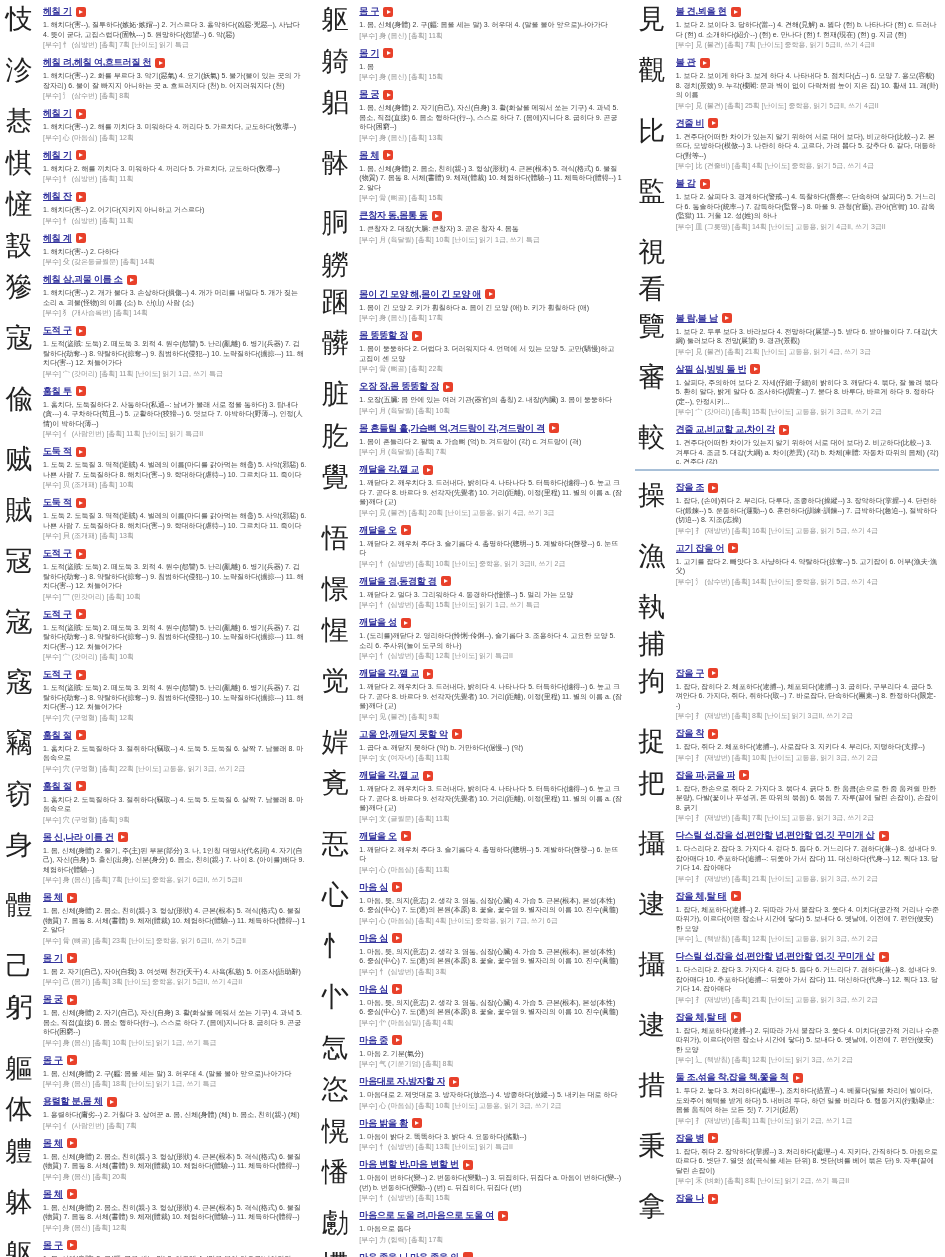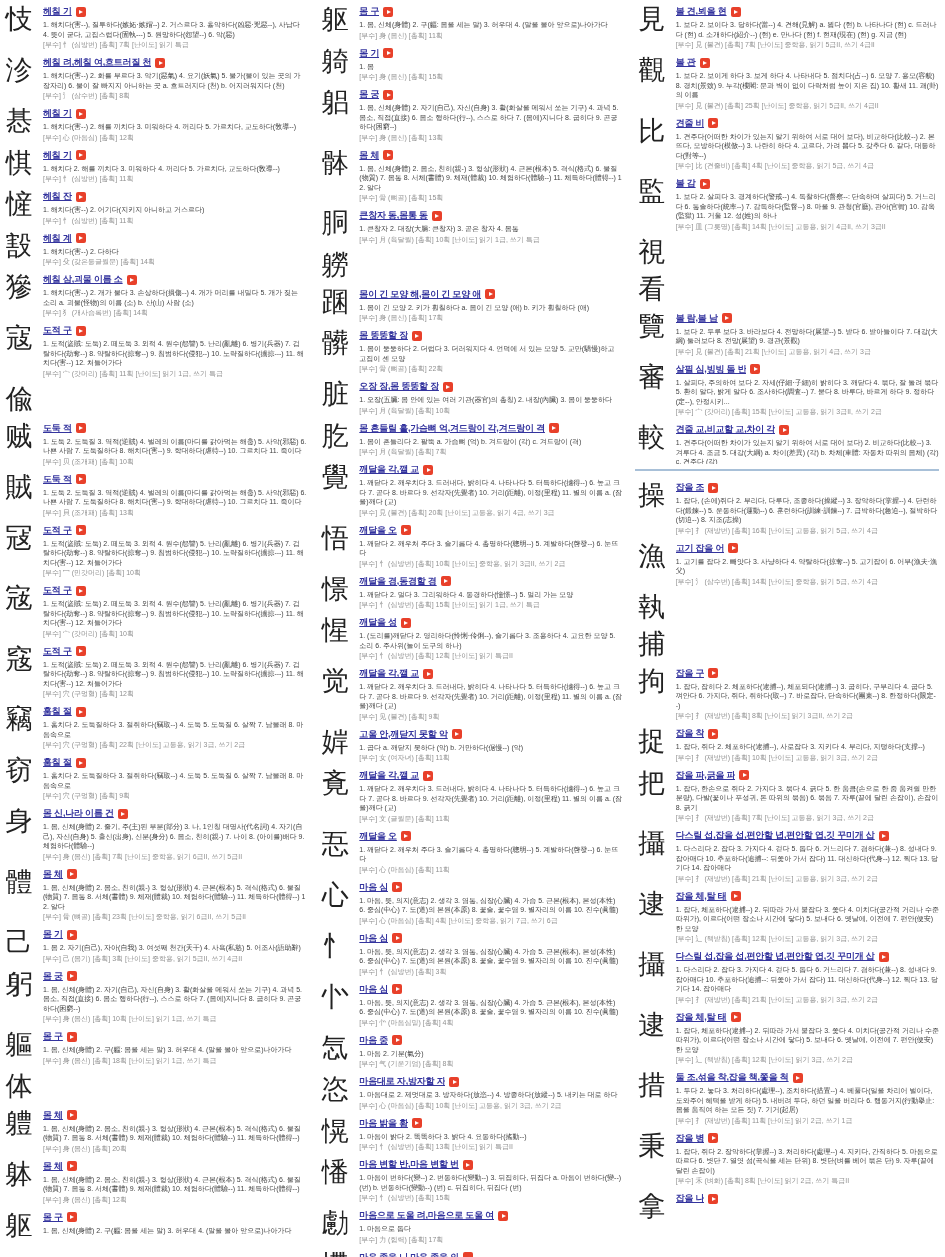--- a/index.html
+++ b/index.html
@@ -134,20 +134,30 @@
               <span class="tri"></span>
             </span>
       </div>
       <div class="defs">1. 도적(盜賊: 도둑) 2. 떼도둑 3. 외적 4. 원수(怨讐) 5. 난리(亂離) 6. 병기(兵器) 7. 겁탈하다(劫奪--) 8. 약탈하다(掠奪--) 9. 침범하다(侵犯--) 10. 노략질하다(擄掠---) 11. 해치다(害--) 12. 쳐들어가다</div>
       <div class="meta">[부수] 宀 (갓머리) [총획] 11획 [난이도] 읽기 1급, 쓰기 특급</div>
     </div>
   </div>
 
   <div class="entry">
     <div class="char">偸</div>
+    <div class="ebody">
+      <div class="trow">
+        <a class="title">훔칠 투</a>
+        <span class="sicon">
+              <span class="tri"></span>
+            </span>
+      </div>
+      <div class="defs">1. 훔치다, 도둑질하다 2. 사통하다(私通--: 남녀가 몰래 서로 정을 통하다) 3. 탐내다(貪---) 4. 구차하다(苟且--) 5. 교활하다(狡猾--) 6. 엿보다 7. 야박하다(野薄--), 인정(人情)이 박하다(薄--)</div>
+      <div class="meta">[부수] 亻 (사람인변) [총획] 11획 [난이도] 읽기 특급II</div>
+    </div>
   </div>
 
   <div class="entry">
     <div class="char">贼</div>
     <div class="ebody">
       <div class="trow">
         <a class="title">도둑 적</a>
         <span class="sicon">
               <span class="tri"></span>
             </span>
@@ -306,20 +316,30 @@
               <span class="tri"></span>
             </span>
       </div>
       <div class="defs">1. 몸, 신체(身體) 2. 구(軀: 몸을 세는 말) 3. 허우대 4. (말을 몰아 앞으로)나아가다</div>
       <div class="meta">[부수] 身 (몸신) [총획] 18획 [난이도] 읽기 1급, 쓰기 특급</div>
     </div>
   </div>
 
   <div class="entry">
     <div class="char">体</div>
+    <div class="ebody">
+      <div class="trow">
+        <a class="title">용렬할 분,몸 체</a>
+        <span class="sicon">
+              <span class="tri"></span>
+            </span>
+      </div>
+      <div class="defs">1. 용렬하다(庸劣--) 2. 거칠다 3. 상여꾼 a. 몸, 신체(身體) (체) b. 몸소, 친히(親-) (체)</div>
+      <div class="meta">[부수] 亻 (사람인변) [총획] 7획</div>
+    </div>
   </div>
 
   <div class="entry">
     <div class="char">軆</div>
     <div class="ebody">
       <div class="trow">
         <a class="title">몸 체</a>
         <span class="sicon">
               <span class="tri"></span>
             </span>

